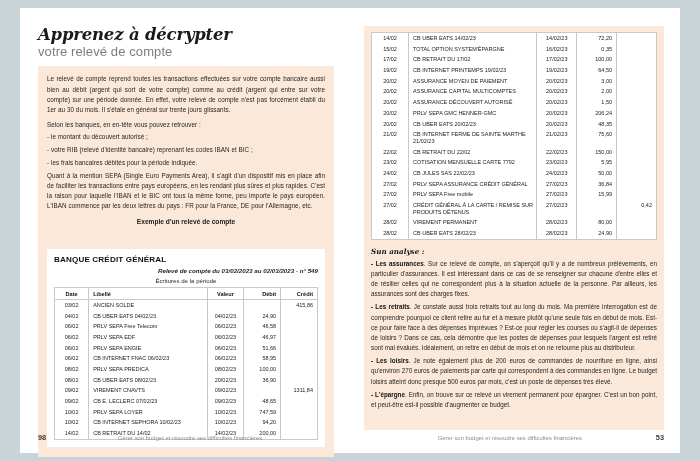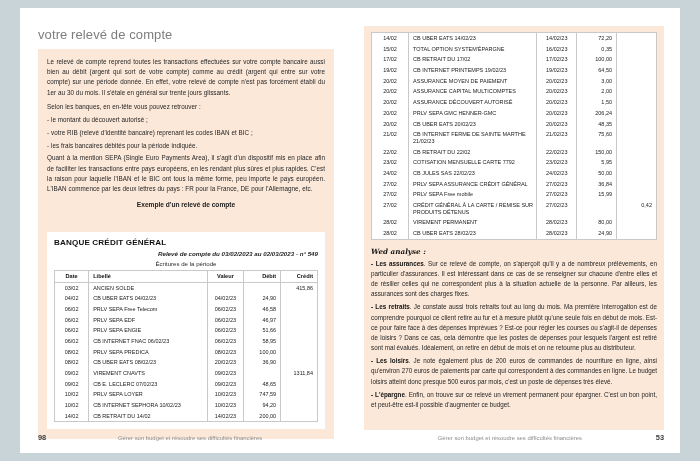--- a/index.html
+++ b/index.html
@@ -197,20 +197,21 @@
   .footer.align-end .footer-text { order: 1; text-align: center; }
 </style>
 </head>
 <body>
 
 <div class="spread">
 
   <div class="page page-left">
 
     <div class="title-block">
+      <h1 class="main-title">Apprenez à décrypter</h1>
       <div class="subtitle">votre relevé de compte</div>
     </div>
 
     <div class="cream cream-left">
       <p class="body-text">Le relevé de compte reprend toutes les transactions effectuées sur votre compte bancaire aussi bien au débit (argent qui sort de votre compte) comme au crédit (argent qui entre sur votre compte) sur une période donnée. En effet, votre relevé de compte n'est pas forcément établi du 1er au 30 du mois. Il s'étale en général sur trente jours glissants.</p>
       <p class="body-text tight">Selon les banques, en en-tête vous pouvez retrouver :</p>
       <p class="body-text tight">- le montant du découvert autorisé ;</p>
       <p class="body-text tight">- votre RIB (relevé d'identité bancaire) reprenant les codes IBAN et BIC ;</p>
       <p class="body-text tight">- les frais bancaires débités pour la période indiquée.</p>
       <p class="body-text">Quant à la mention SEPA (Single Euro Payments Area), il s'agit d'un dispositif mis en place afin de faciliter les transactions entre pays européens, en les rendant plus sûres et plus rapides. C'est la raison pour laquelle l'IBAN et le BIC ont tous la même forme, peu importe le pays européen. L'IBAN commence par les deux lettres du pays : FR pour la France, DE pour l'Allemagne, etc.</p>
@@ -463,21 +464,21 @@
             <tr>
               <td class="c-date">28/02</td>
               <td class="c-lib">CB UBER EATS 28/02/23</td>
               <td class="c-val">28/02/23</td>
               <td class="c-deb">24,90</td>
               <td class="c-cre"></td>
             </tr>
           </tbody>
       </table>
 
-      <div class="analysis-head">Wed analyse :</div>
+      <div class="analysis-head">Sun analyse :</div>
       <div id="analysis-list">
           <p class="analysis-p"><b>- Les assurances</b><span>. Sur ce relevé de compte, on s'aperçoit qu'il y a de nombreux prélèvements, en particulier d'assurances. Il est intéressant dans ce cas de se renseigner sur chacune d'entre elles et de résilier celles qui ne correspondent plus à la situation actuelle de la personne. Par ailleurs, les assurances sont des charges fixes.</span></p>
           <p class="analysis-p"><b>- Les retraits</b><span>. Je constate aussi trois retraits tout au long du mois. Ma première interrogation est de comprendre pourquoi ce client retire au fur et à mesure plutôt qu'une seule fois en début de mois. Est-ce pour faire face à des dépenses imprévues ? Est-ce pour régler les courses ou s'agit-il de dépenses de loisirs ? Dans ce cas, cela démontre que les postes de dépenses pour lesquels l'argent est retiré sont mal évalués. Idéalement, on retire en début de mois et on ne retourne plus au distributeur.</span></p>
           <p class="analysis-p"><b>- Les loisirs</b><span>. Je note également plus de 200 euros de commandes de nourriture en ligne, ainsi qu'environ 270 euros de paiements par carte qui correspondent à des commandes en ligne. Le budget loisirs atteint donc presque 500 euros par mois, c'est un poste de dépenses très élevé.</span></p>
           <p class="analysis-p"><b>- L'épargne</b><span>. Enfin, on trouve sur ce relevé un virement permanent pour épargner. C'est un bon point, et peut-être est-il possible d'augmenter ce budget.</span></p>
         </div>
     </div>
 
     <div class="footer footer-right-page align-end">
       <span class="footer-text">Gérer son budget et résoudre ses difficultés financières</span>

